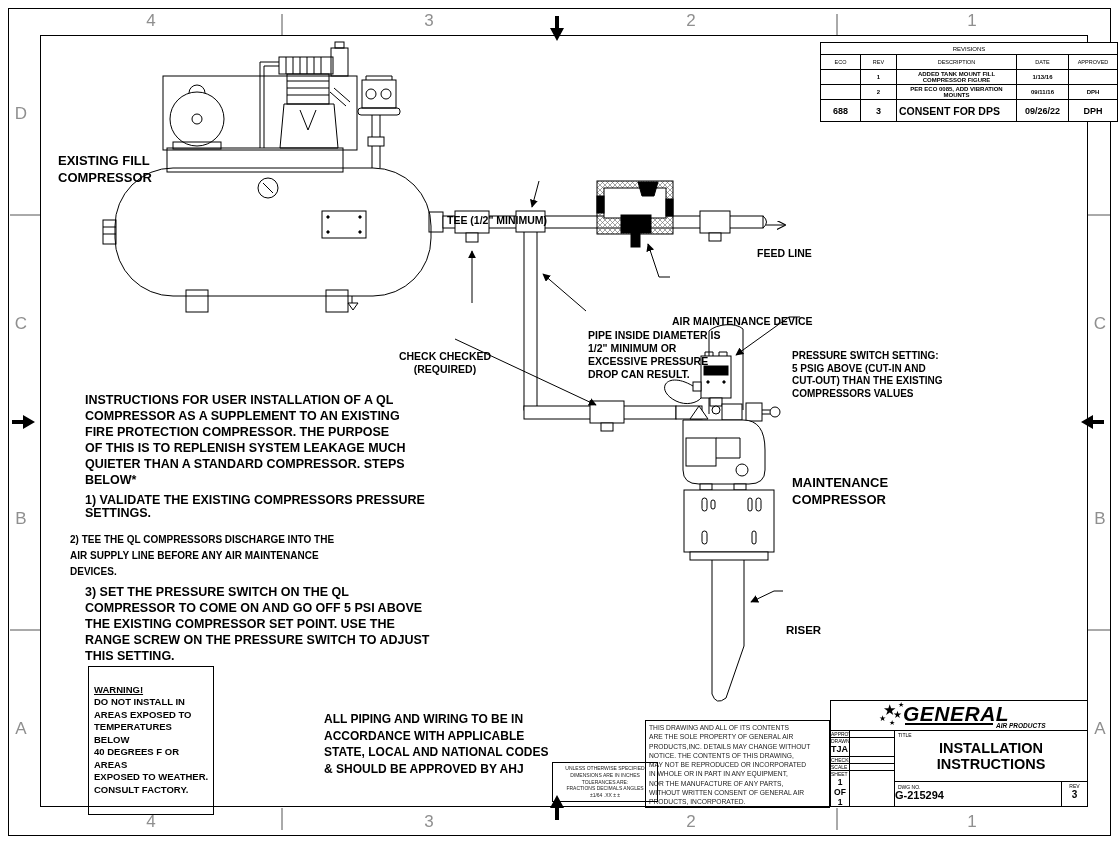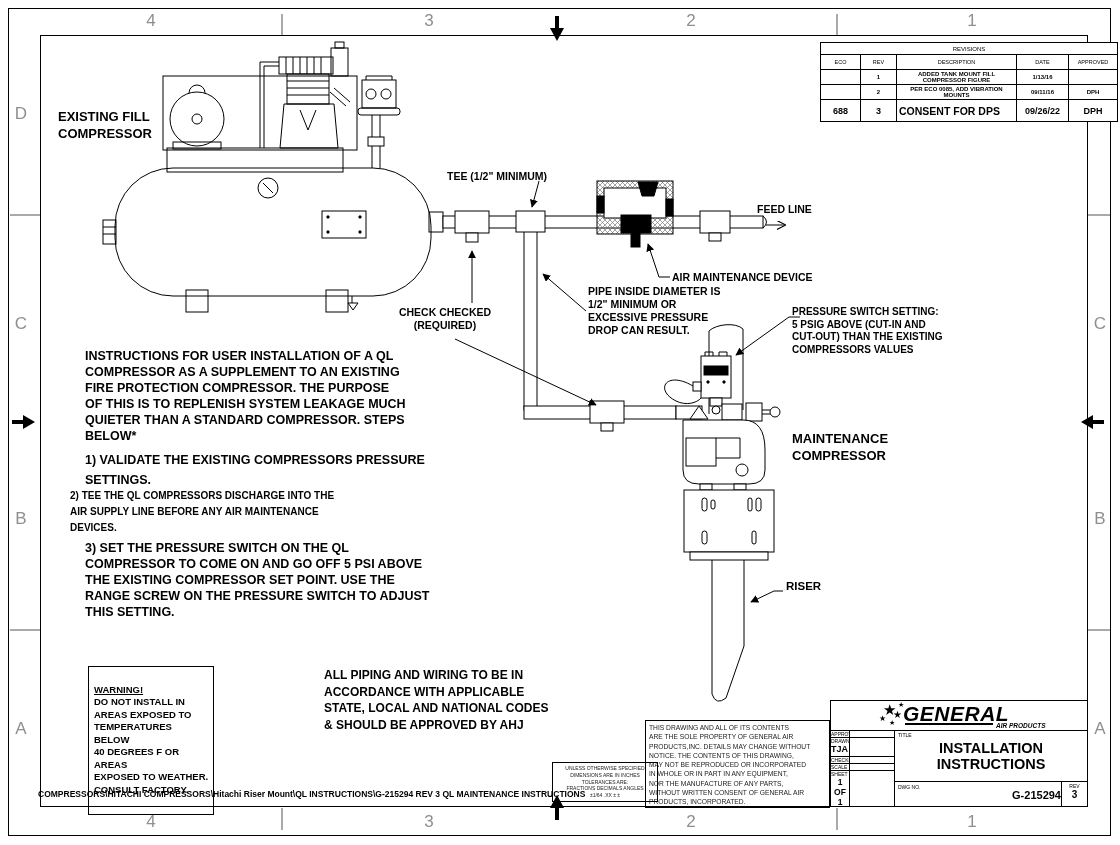--- a/index.html
+++ b/index.html
@@ -1,21 +1,21 @@
 <!DOCTYPE html>
 <html><head>
 <meta charset="utf-8">
 <style>
   * { margin:0; padding:0; box-sizing:border-box; }
   html,body { width:1120px; height:845px; background:#ffffff; font-family:"Liberation Sans", sans-serif; overflow:hidden; }
   .abs { position:absolute; }
   #sheet { position:relative; width:1120px; height:845px; background:#fff; color:#000; }
   .border-box { border:1px solid #000; }
   .zone { position:absolute; color:#8f8f8f; font-size:17px; font-weight:400; width:16px; text-align:center; line-height:20px; }
-  .lbl { position:absolute; font-weight:bold; color:#000; white-space:pre-line; }
+  .lbl { position:absolute; font-weight:bold; color:#000; white-space:pre-line;margin-top:44px; }
   .fs10 { font-size:10.5px; line-height:13px; }
   svg.art { position:absolute; left:0; top:0; pointer-events:none; }
 
   
   .rev-tbl { position:absolute; left:790px; top:42px; width:298px; border:1px solid #000; background:#fff;margin-left:30px; }
   .rev-row { display:flex; border-bottom:1px solid #000; }
   .rev-row:last-child { border-bottom:none; }
   .rev-cell { border-right:1px solid #000; display:flex; align-items:center; justify-content:center; text-align:center; overflow:hidden; }
   .rev-cell:last-child { border-right:none; }
   .c-eco{width:40px;} .c-rev{width:36px;} .c-desc{width:120px;} .c-date{width:52px;} .c-app{width:50px; flex:1;}
@@ -38,21 +38,21 @@
   .trow { display:flex; border-bottom:1px solid #000;gap:44px; }
   .trow:last-child { border-bottom:none; flex:1; }
   .tcell { border-right:1px solid #000; position:relative; overflow:hidden; }
   .tcell:last-child { border-right:none; }
   .tiny { font-size:5px; line-height:6px; color:#000; }
   .tb-title-zone { flex:1; border-bottom:1px solid #000; position:relative; }
   .tb-t1 { position:absolute; left:0; right:0; top:9px; text-align:center; font-size:14.5px; font-weight:bold; letter-spacing:0; }
   .tb-t2 { position:absolute; left:0; right:0; top:27px; text-align:center; font-size:9.5px; font-weight:bold; }
   .tb-dwg { height:24px; display:flex; }
   .dwg-main { flex:1; position:relative; }
-  .dwg-val { position:absolute; left:0; right:0; top:7px; text-align:right; font-size:11px; font-weight:bold; }
+  .dwg-val { position:absolute; left:0; right:0; top:7px; text-align:left; font-size:11px; font-weight:bold; }
   .rev-box { width:26px; border-left:1px solid #000; position:relative; }
   .rev-val { position:absolute; left:0; right:0; top:7px; text-align:center; font-size:10px; font-weight:bold; }
 
   
   .disc { position:absolute; left:645px; top:720px; width:185px; height:88px; border:1px solid #000; padding:2px 3px; font-size:6.7px; line-height:9.3px; color:#1a1a1a; white-space:pre-line; font-weight:400; }
   .tol { position:absolute; left:552px; top:762px; width:106px; height:40px; border:1px solid #000; font-size:5px; line-height:6.8px; text-align:center; color:#222; padding-top:2px; }
 
   .warn { position:absolute; left:88px; top:666px; width:126px; border:1.5px solid #000; padding:4px 4px 5px 5px; font-size:9.5px; line-height:12.5px; font-weight:bold; white-space:pre-line; }
   .warn-title { text-decoration:underline; }
 </style>
@@ -235,21 +235,21 @@
   <div class="lbl" style="left:792px; top:430px; font-size:13px; line-height:17px;">MAINTENANCE
 COMPRESSOR</div>
   <div class="lbl" style="left:786px; top:580px; font-size:11.5px;">RISER</div>
 
   <div class="lbl" style="left:85px; top:348px; font-size:12.5px; line-height:16px;">INSTRUCTIONS FOR USER INSTALLATION OF A QL
 COMPRESSOR AS A SUPPLEMENT TO AN EXISTING
 FIRE PROTECTION COMPRESSOR. THE PURPOSE
 OF THIS IS TO REPLENISH SYSTEM LEAKAGE MUCH
 QUIETER THAN A STANDARD COMPRESSOR. STEPS
 BELOW*</div>
-  <div class="lbl" style="left:85px; top:450px; font-size:12.5px; line-height:20px;">1) VALIDATE THE EXISTING COMPRESSORS PRESSURE
+  <div class="lbl" style="left:85px; top:450px; font-size:12.5px; line-height:13px;">1) VALIDATE THE EXISTING COMPRESSORS PRESSURE
 SETTINGS.</div>
   <div class="lbl" style="left:70px; top:488px; font-size:10px; line-height:16px;">2) TEE THE QL COMPRESSORS DISCHARGE INTO THE
 AIR SUPPLY LINE BEFORE ANY AIR MAINTENANCE
 DEVICES.</div>
   <div class="lbl" style="left:85px; top:540px; font-size:12.5px; line-height:16px;">3) SET THE PRESSURE SWITCH ON THE QL
 COMPRESSOR TO COME ON AND GO OFF 5 PSI ABOVE
 THE EXISTING COMPRESSOR SET POINT. USE THE
 RANGE SCREW ON THE PRESSURE SWITCH TO ADJUST
 THIS SETTING.</div>
   <div class="lbl" style="left:324px; top:667px; font-size:12px; line-height:16.5px;">ALL PIPING AND WIRING TO BE IN
@@ -369,15 +369,14 @@
           </div>
           <div class="rev-box">
             <div class="tiny" style="position:absolute; left:50%; transform:translateX(-50%); top:1px;">REV</div>
             <div class="rev-val">3</div>
           </div>
         </div>
       </div>
     </div>
   </div>
 
-  <div class="lbl" style="left:38px; top:789px; font-size:8.5px; font-weight:bold; letter-spacing:0;">COMPRESSORS\HITACHI COMPRESSORS\Hitachi Riser Mount\QL INSTRUCTIONS\G-215294 REV 3 QL MAINTENANCE INSTRUCTIONS</div>
 
 </div>
 
 </body></html>

